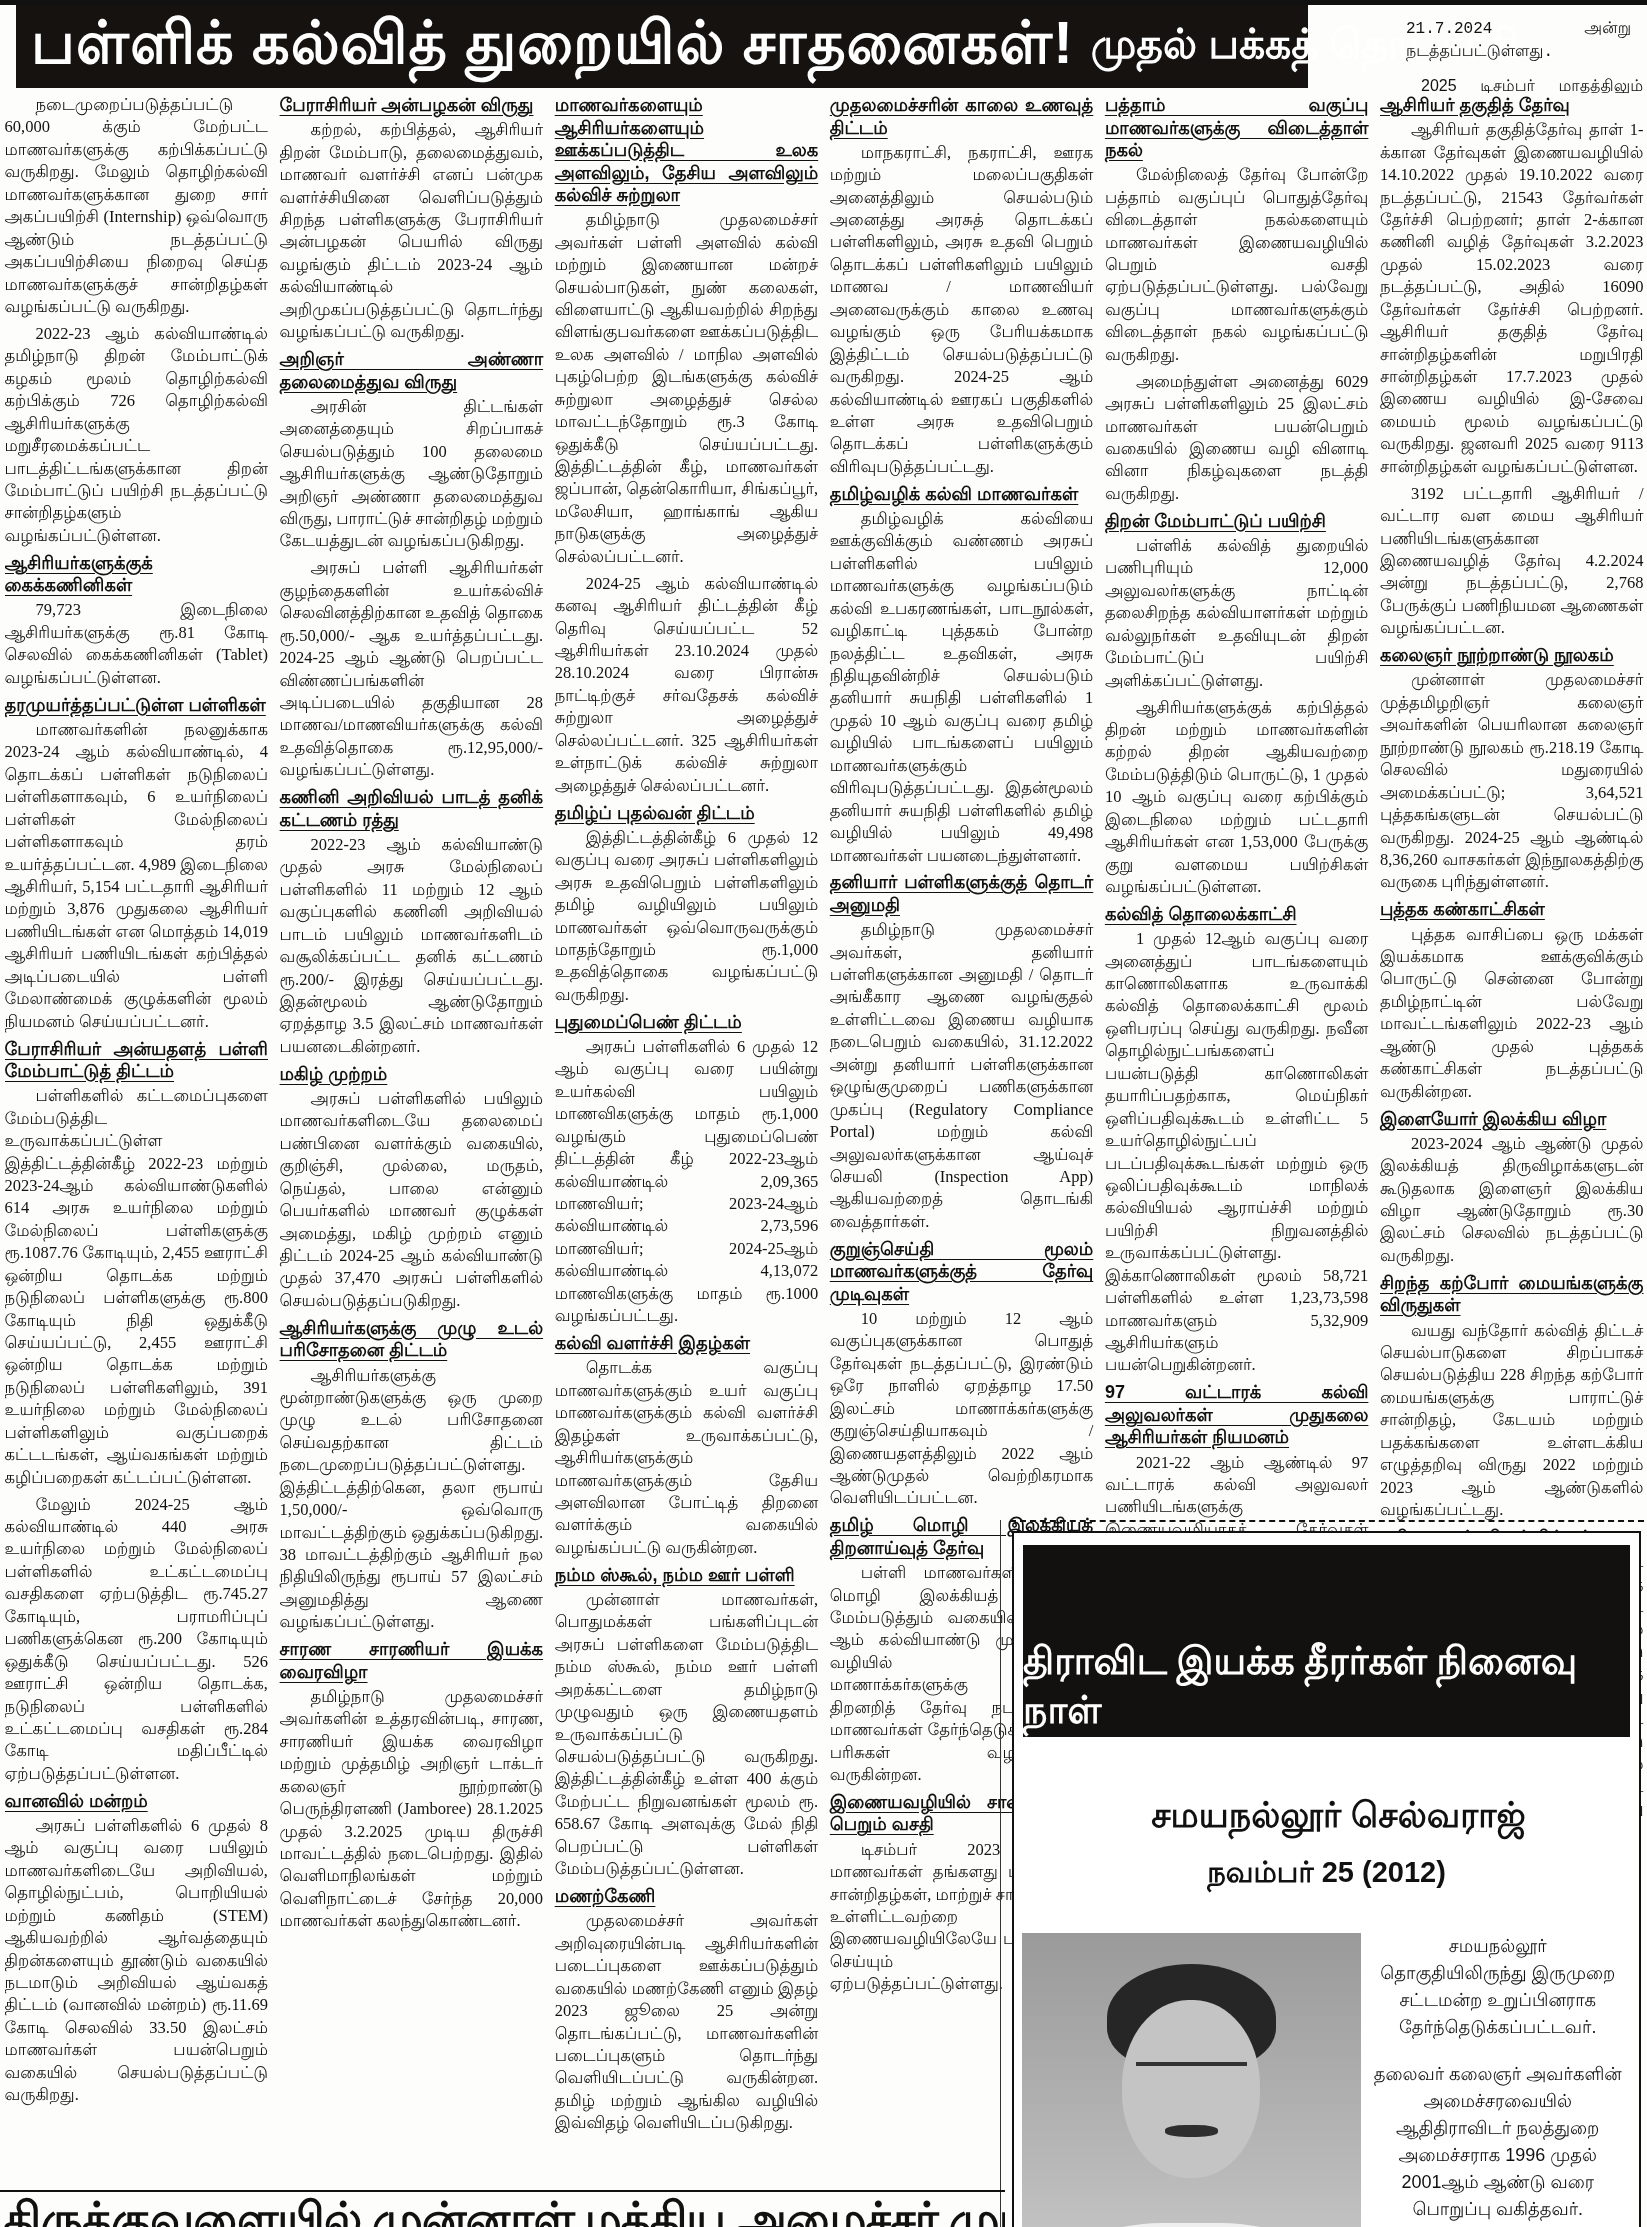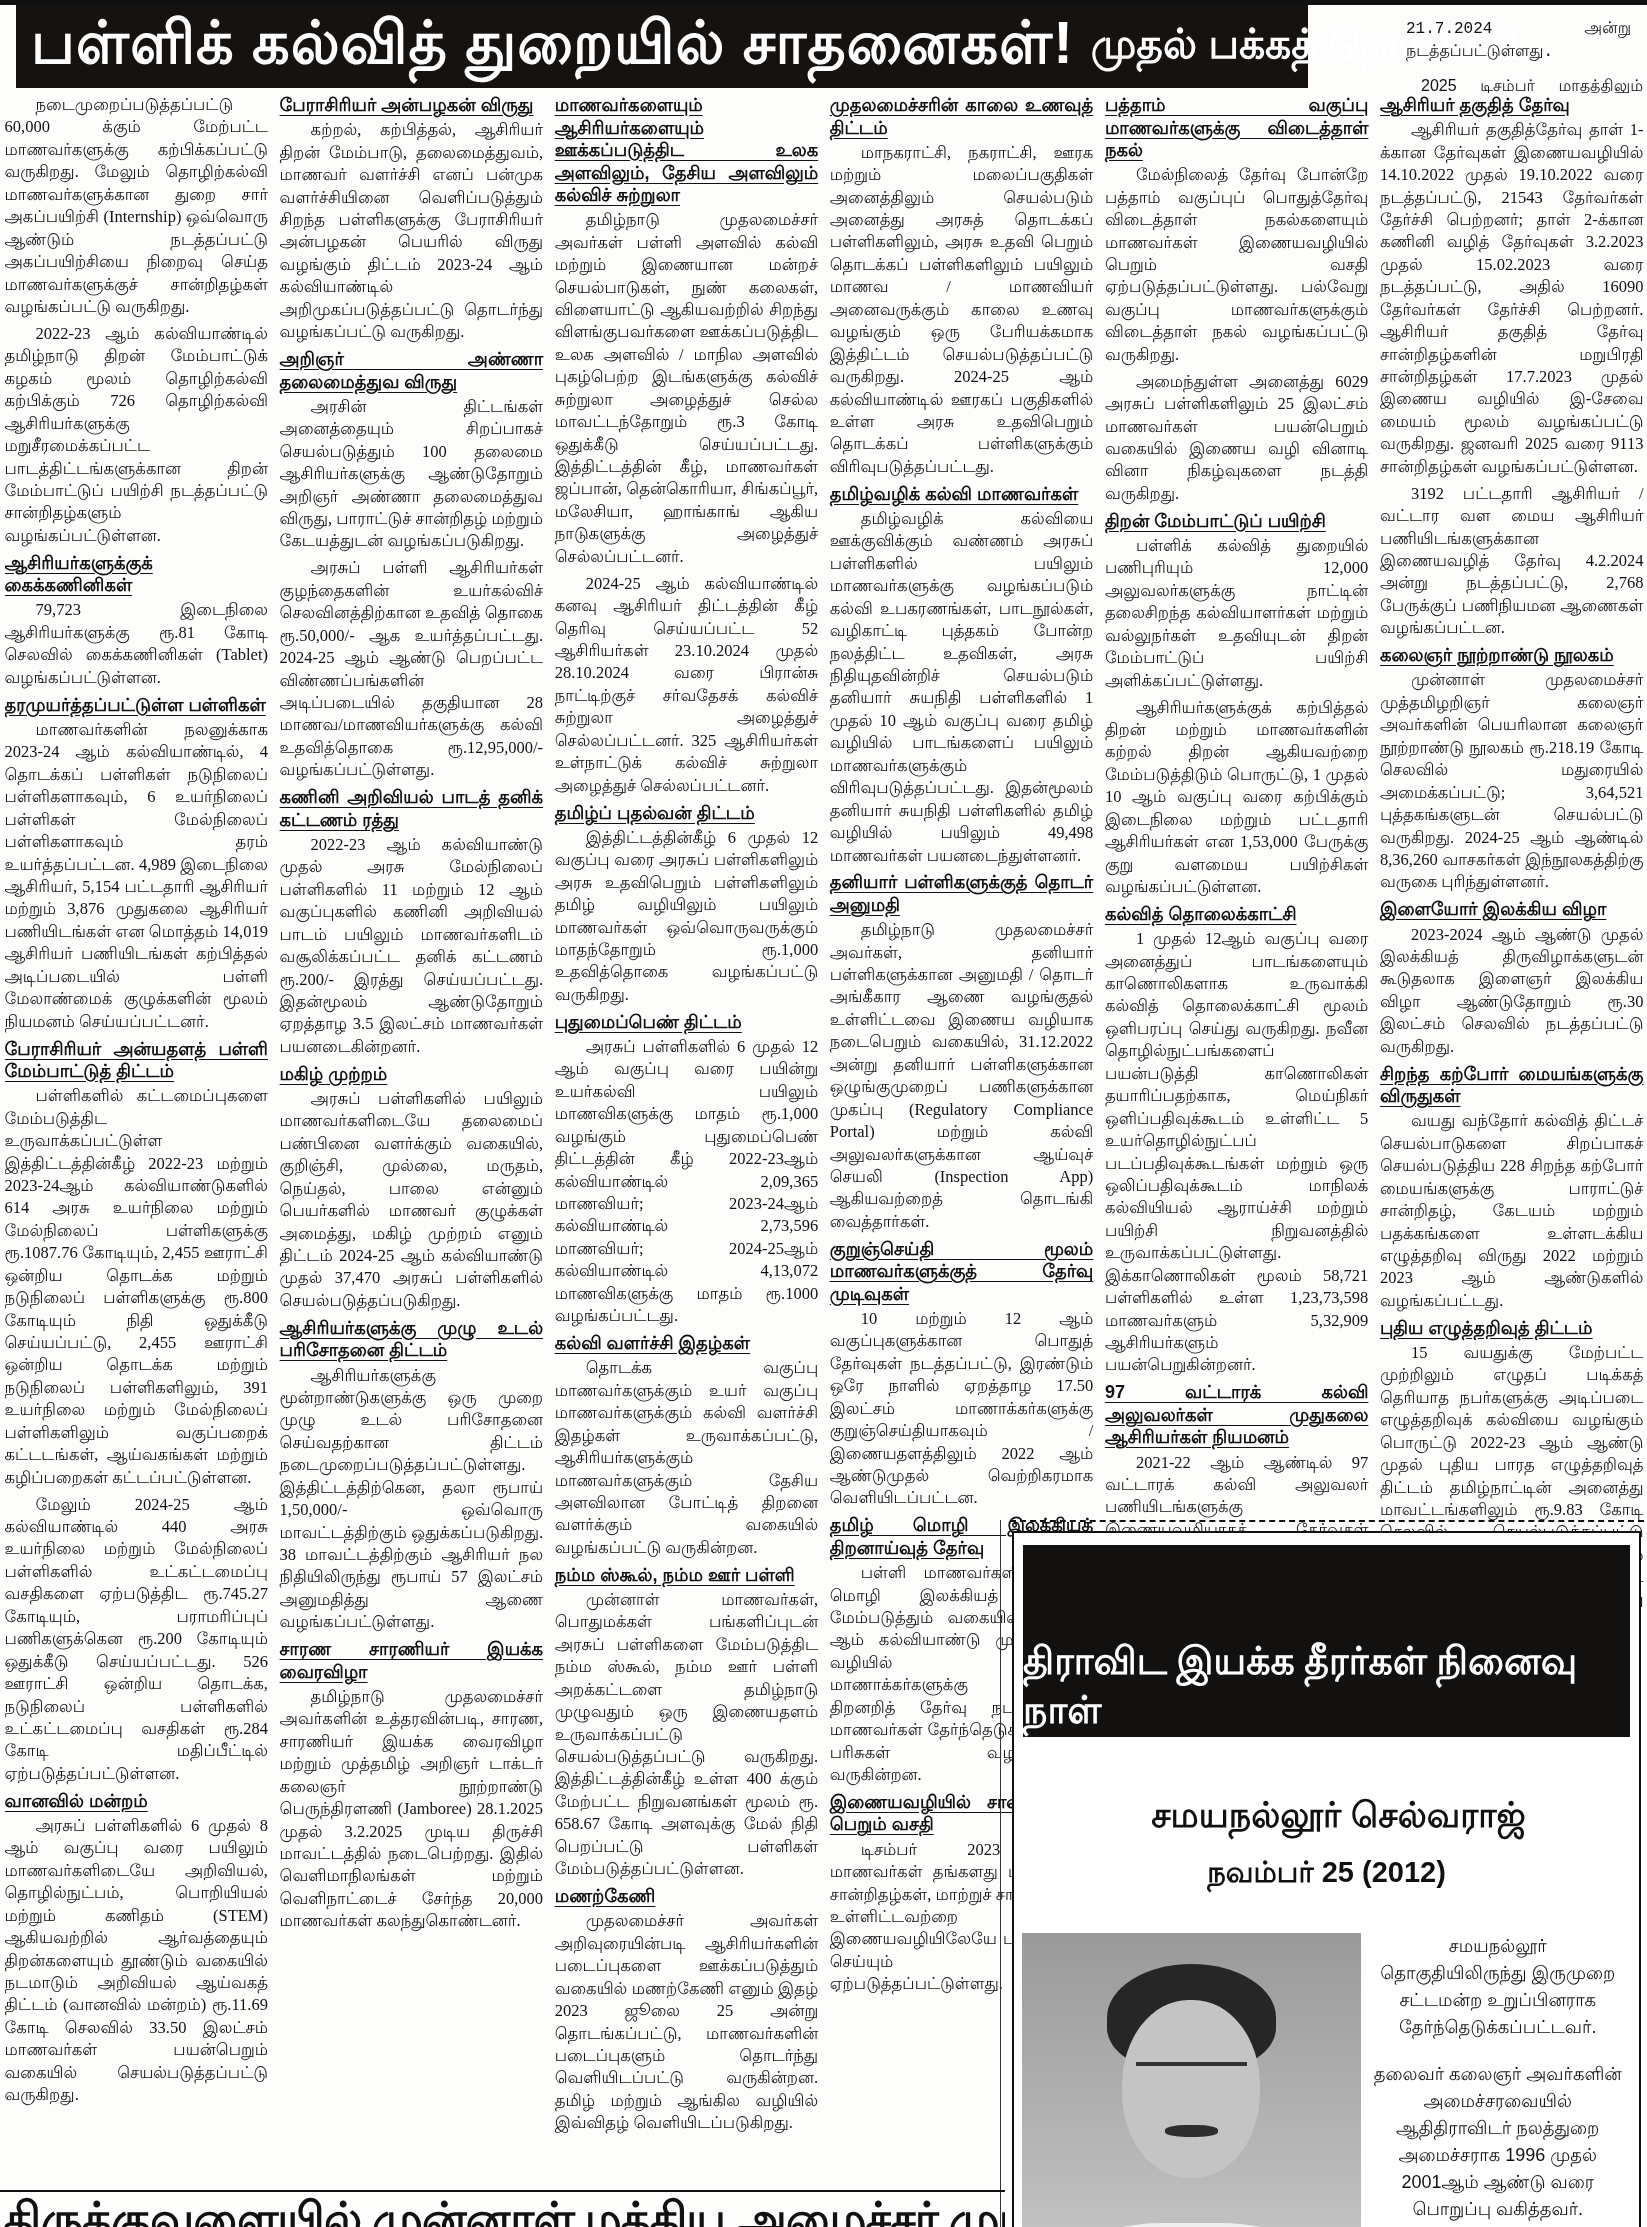--- a/index.html
+++ b/index.html
@@ -185,20 +185,24 @@
       <div class="sec">
         <h3>ஆசிரியர் தகுதித் தேர்வு</h3>
         <p>ஆசிரியர் தகுதித்தேர்வு தாள் 1-க்கான தேர்வுகள் இணையவழியில் 14.10.2022 முதல் 19.10.2022 வரை நடத்தப்பட்டு, 21543 தேர்வர்கள் தேர்ச்சி பெற்றனர்; தாள் 2-க்கான கணினி வழித் தேர்வுகள் 3.2.2023 முதல் 15.02.2023 வரை நடத்தப்பட்டு, அதில் 16090 தேர்வர்கள் தேர்ச்சி பெற்றனர். ஆசிரியர் தகுதித் தேர்வு சான்றிதழ்களின் மறுபிரதி சான்றிதழ்கள் 17.7.2023 முதல் இணைய வழியில் இ-சேவை மையம் மூலம் வழங்கப்பட்டு வருகிறது. ஜனவரி 2025 வரை 9113 சான்றிதழ்கள் வழங்கப்பட்டுள்ளன.</p>
         <p>3192 பட்டதாரி ஆசிரியர் / வட்டார வள மைய ஆசிரியர் பணியிடங்களுக்கான இணையவழித் தேர்வு 4.2.2024 அன்று நடத்தப்பட்டு, 2,768 பேருக்குப் பணிநியமன ஆணைகள் வழங்கப்பட்டன.</p>
       </div>
       <div class="sec">
         <h3>கலைஞர் நூற்றாண்டு நூலகம்</h3>
         <p>முன்னாள் முதலமைச்சர் முத்தமிழறிஞர் கலைஞர் அவர்களின் பெயரிலான கலைஞர் நூற்றாண்டு நூலகம் ரூ.218.19 கோடி செலவில் மதுரையில் அமைக்கப்பட்டு; 3,64,521 புத்தகங்களுடன் செயல்பட்டு வருகிறது. 2024-25 ஆம் ஆண்டில் 8,36,260 வாசகர்கள் இந்நூலகத்திற்கு வருகை புரிந்துள்ளனர்.</p>
       </div>
       <div class="sec">
+        <h3>புத்தக கண்காட்சிகள்</h3>
+        <p>புத்தக வாசிப்பை ஒரு மக்கள் இயக்கமாக ஊக்குவிக்கும் பொருட்டு சென்னை போன்று தமிழ்நாட்டின் பல்வேறு மாவட்டங்களிலும் 2022-23 ஆம் ஆண்டு முதல் புத்தகக் கண்காட்சிகள் நடத்தப்பட்டு வருகின்றன.</p>
+      </div>
+      <div class="sec">
         <h3>இளையோர் இலக்கிய விழா</h3>
         <p>2023-2024 ஆம் ஆண்டு முதல் இலக்கியத் திருவிழாக்களுடன் கூடுதலாக இளைஞர் இலக்கிய விழா ஆண்டுதோறும் ரூ.30 இலட்சம் செலவில் நடத்தப்பட்டு வருகிறது.</p>
       </div>
       <div class="sec">
         <h3>சிறந்த கற்போர் மையங்களுக்கு விருதுகள்</h3>
         <p>வயது வந்தோர் கல்வித் திட்டச் செயல்பாடுகளை சிறப்பாகச் செயல்படுத்திய 228 சிறந்த கற்போர் மையங்களுக்கு பாராட்டுச் சான்றிதழ், கேடயம் மற்றும் பதக்கங்களை உள்ளடக்கிய எழுத்தறிவு விருது 2022 மற்றும் 2023 ஆம் ஆண்டுகளில் வழங்கப்பட்டது.</p>
       </div>
       <div class="sec">
         <h3>புதிய எழுத்தறிவுத் திட்டம்</h3>
         <p>15 வயதுக்கு மேற்பட்ட முற்றிலும் எழுதப் படிக்கத் தெரியாத நபர்களுக்கு அடிப்படை எழுத்தறிவுக் கல்வியை வழங்கும் பொருட்டு 2022-23 ஆம் ஆண்டு முதல் புதிய பாரத எழுத்தறிவுத் திட்டம் தமிழ்நாட்டின் அனைத்து மாவட்டங்களிலும் ரூ.9.83 கோடி செலவில் செயல்படுத்தப்பட்டு வருகிறது. இதன்படி 15 இலட்சம் கற்போர்கள் அடிப்படை எழுத்தறிவைப் பெற்று பயனடைந்துள்ளனர்.</p>

